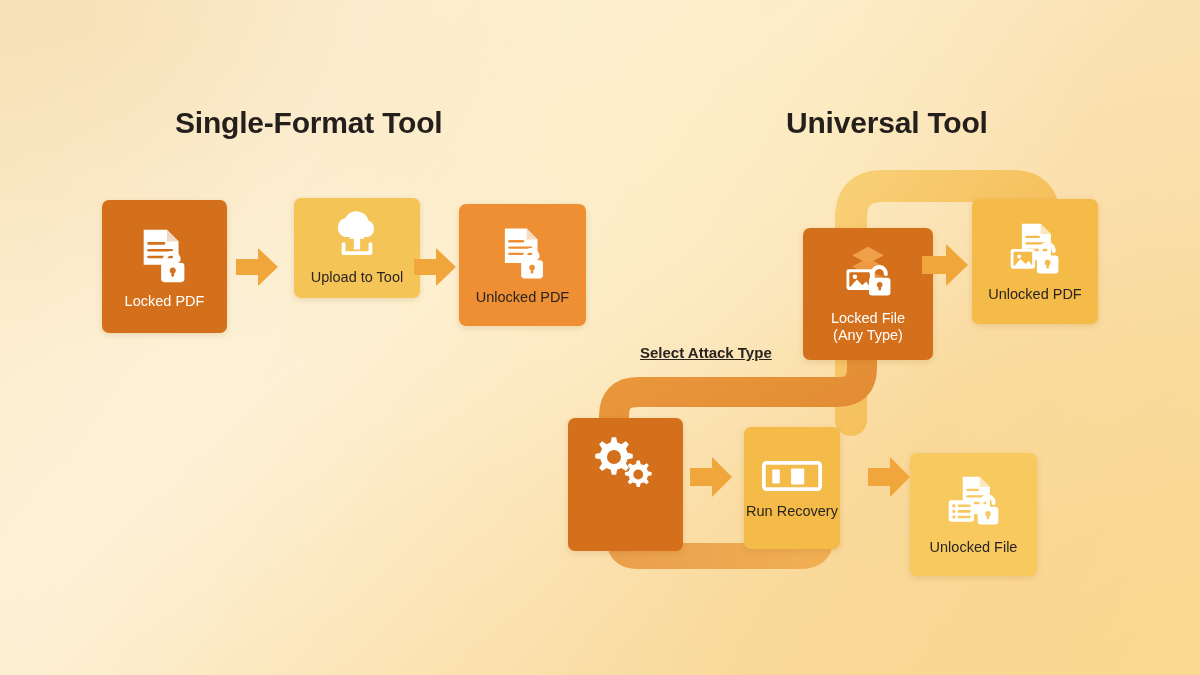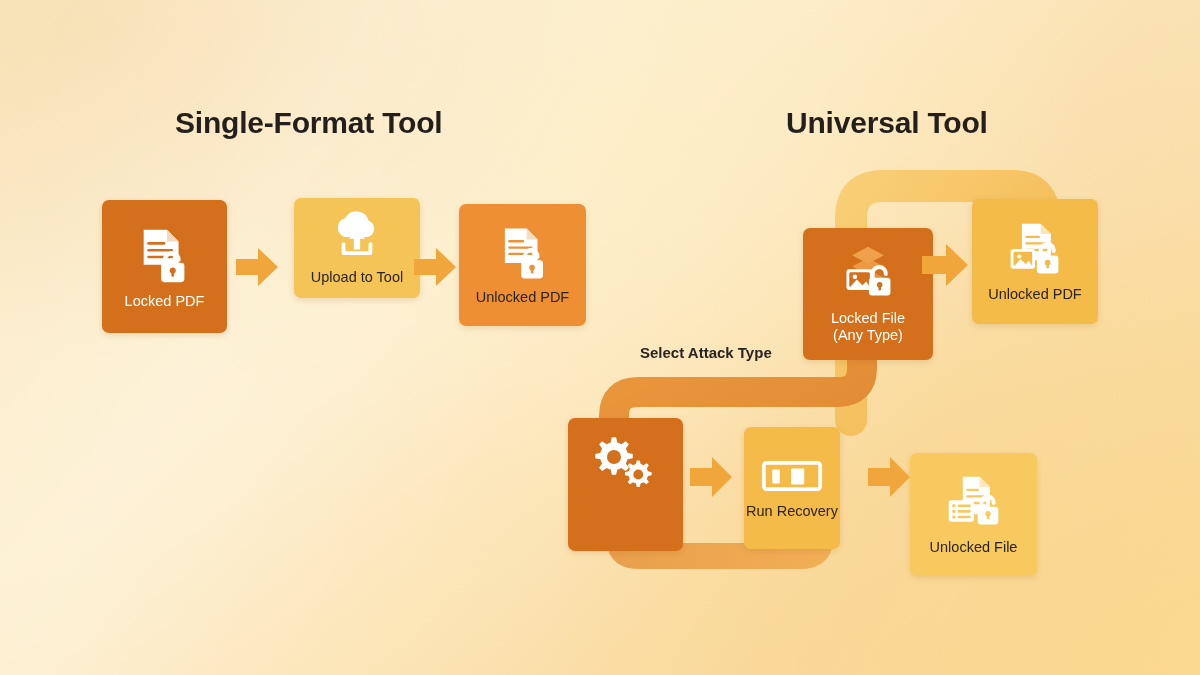--- a/index.html
+++ b/index.html
@@ -93,20 +93,21 @@
   }
 
   
   .flow-text {
     position: absolute;
     font-size: 15px;
     font-weight: bold;
     color: #2a2421;
     white-space: nowrap;
     z-index: 7;
+    text-decoration: underline;
   }
   #label-select-attack { left: 640px; top: 344px; }
 </style>
 </head>
 <body>
 
 <div id="canvas">
   <div class="bg-sheen"></div>
 
   <svg class="ribbons" viewBox="0 0 1200 675" xmlns="http://www.w3.org/2000/svg">

